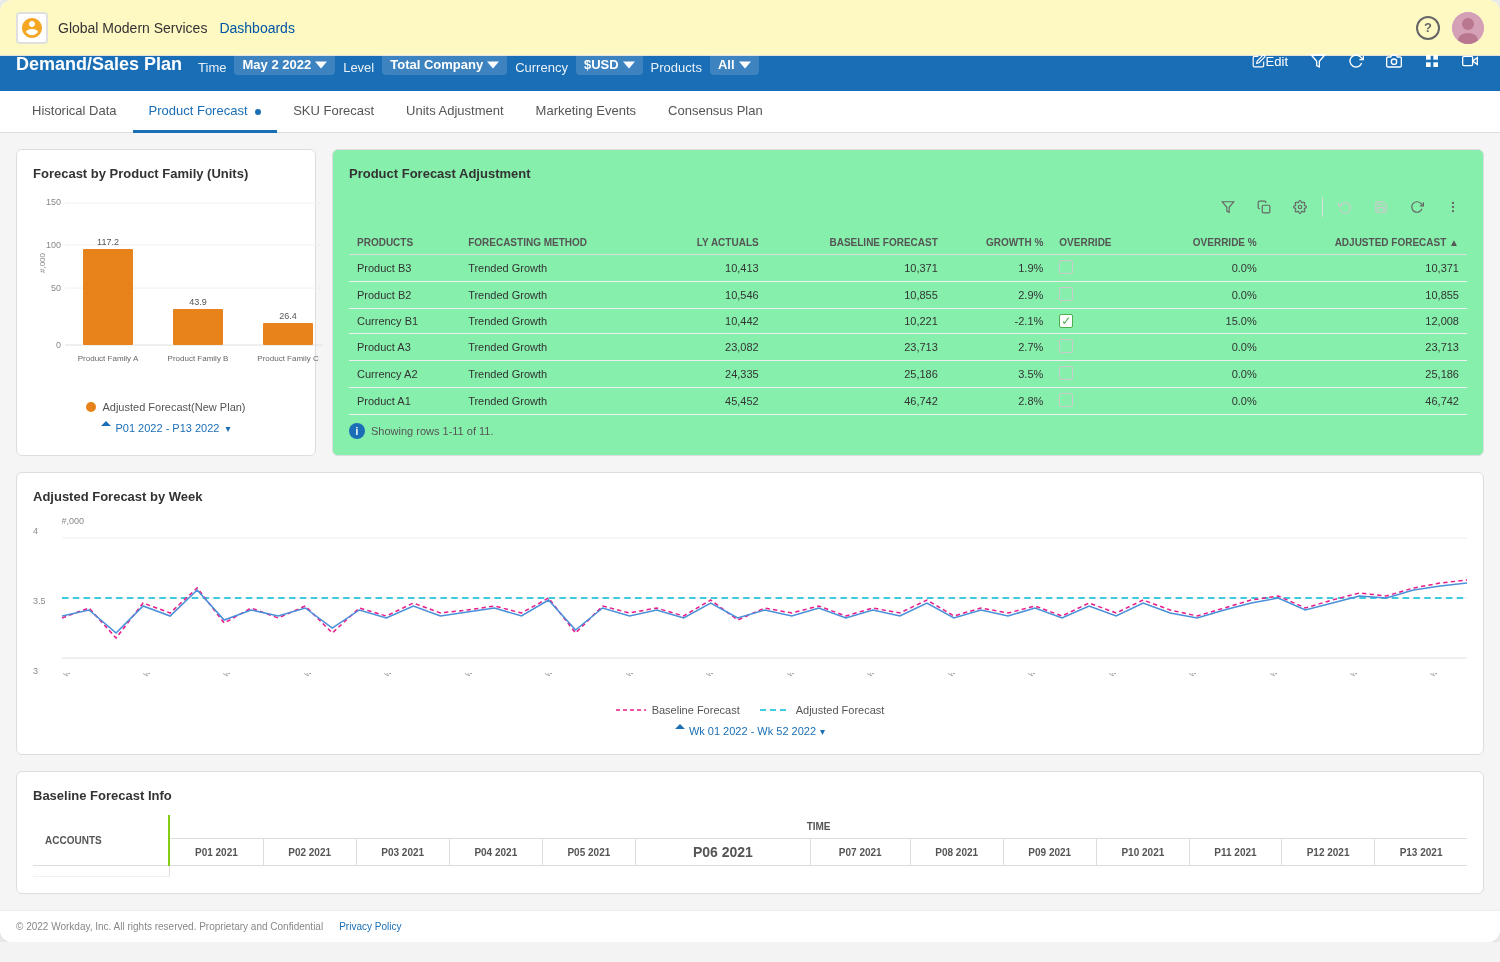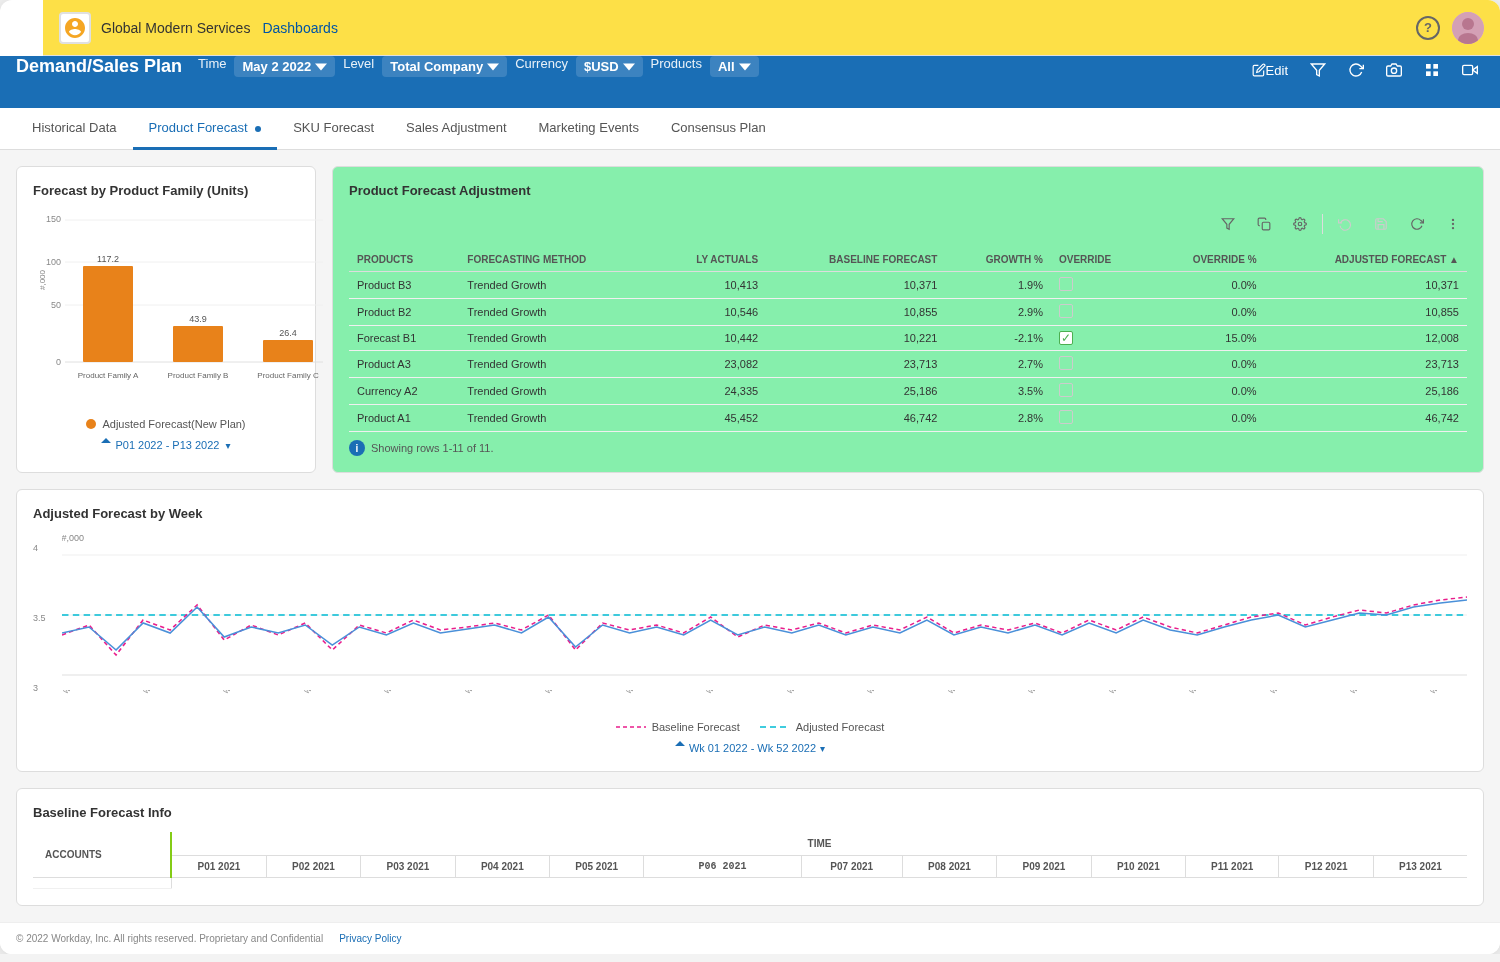--- a/index.html
+++ b/index.html
@@ -1,31 +1,31 @@
 <!DOCTYPE html>
 <html><head>
   <meta charset="utf-8">
   <style>
     * { box-sizing: border-box; margin: 0; padding: 0; }
     body { font-family: -apple-system, BlinkMacSystemFont, 'Segoe UI', Arial, sans-serif; background: #f3f3f3; font-size: 12px; color: #333; }
     
     .app-shell { max-width: 1500px; margin: 0 auto; background: #fff; border-radius: 12px; overflow: hidden; box-shadow: 0 2px 20px rgba(0,0,0,0.15); }
     
     
-    .top-nav { display: flex; align-items: center; padding: 8px 16px; background: #fde047; border-bottom: 1px solid #e0e0e0; height: 56px; margin-left: 43px; }
+    .top-nav { display: flex; align-items: center; padding: 8px 16px; background: #fef9c3; border-bottom: 1px solid #e0e0e0; height: 56px; }
     .logo { width: 32px; height: 32px; background: #fff; border: 2px solid #e0e0e0; border-radius: 4px; display: flex; align-items: center; justify-content: center; margin-right: 10px; }
     .logo svg { width: 24px; height: 24px; }
     .app-name { font-size: 14px; font-weight: 500; color: #333; margin-right: 12px; }
     .nav-link { color: #0055a5; font-size: 14px; text-decoration: none; }
     .top-nav-right { margin-left: auto; display: flex; align-items: center; gap: 12px; }
     .help-icon { width: 24px; height: 24px; border: 2px solid #666; border-radius: 50%; display: flex; align-items: center; justify-content: center; color: #666; font-size: 13px; font-weight: bold; cursor: pointer; }
     .avatar { width: 32px; height: 32px; border-radius: 50%; background: linear-gradient(135deg, #c9a0dc, #e8b4cb); overflow: hidden; }
     
     
-    .plan-header { background: #1a6eb5; color: #fff; padding: 0 16px; height: 52px; display: flex; align-items: flex-start; gap: 8px; }
+    .plan-header { background: #1a6eb5; color: #fff; padding: 16px 16px; height: 35px; display: flex; align-items: flex-end; gap: 8px; }
     .plan-title { font-size: 18px; font-weight: 700; margin-right: 8px; }
     .plan-filter-label { font-size: 13px; opacity: 0.9; }
     .plan-filter-value { display: flex; align-items: center; gap: 4px; font-size: 13px; font-weight: 600; background: rgba(255,255,255,0.15); padding: 3px 8px; border-radius: 4px; cursor: pointer; }
     .plan-filter-value svg { width: 12px; height: 12px; fill: #fff; }
     .header-actions { margin-left: auto; display: flex; align-items: center; gap: 10px; }
     .header-btn { background: none; border: none; color: #fff; cursor: pointer; display: flex; align-items: center; font-size: 13px; padding: 4px 6px; border-radius: 4px; }
     .header-btn-active { background: rgba(255,255,255,0.3); }
     .icon-btn { width: 28px; height: 28px; background: none; border: none; color: #fff; cursor: pointer; display: flex; align-items: center; justify-content: center; border-radius: 4px; }
     
     
@@ -182,21 +182,21 @@
             <rect x="1" y="5" width="15" height="14" rx="2" ry="2"></rect>
           </svg>
       </button>
     </div>
   </div>
 
   <div class="tabs-bar">
     <div class="tab">Historical Data</div>
     <div class="tab active">Product Forecast <span class="tab-indicator"></span></div>
     <div class="tab">SKU Forecast</div>
-    <div class="tab">Sales Adjustment</div>
+    <div class="tab">Units Adjustment</div>
     <div class="tab">Marketing Events</div>
     <div class="tab">Consensus Plan</div>
   </div>
 
   <div class="main-content">
 
     <div class="top-row">
 
       <div class="chart-panel">
         <div class="panel-title">Forecast by Product Family (Units)</div>
@@ -319,21 +319,21 @@
     <td>Product B2</td>
     <td>Trended Growth</td>
     <td class="num">10,546</td>
     <td class="num">10,855</td>
     <td class="num">2.9%</td>
     <td><div class="override-check"></div></td>
     <td class="num">0.0%</td>
     <td class="num">10,855</td>
   </tr>
               <tr>
-    <td>Forecast B1</td>
+    <td>Currency B1</td>
     <td>Trended Growth</td>
     <td class="num">10,442</td>
     <td class="num">10,221</td>
     <td class="num">-2.1%</td>
     <td>
                   <div class="override-check override-checked">
                     <span class="check-mark">✓</span>
                   </div>
                 </td>
     <td class="num">15.0%</td>
@@ -453,21 +453,21 @@
           <tr>
             <th rowspan="2" class="left" style="border-right: 2px solid #84cc16;">ACCOUNTS</th>
             <th colspan="13" class="time-header col-divider">TIME</th>
           </tr>
           <tr id="time-cols-row">
           <th style="border-left: 1px solid rgb(221, 221, 221); font-size: 10px; color: rgb(85, 85, 85); padding: 5px 6px;">P01 2021</th>
               <th style="border-left: 1px solid rgb(221, 221, 221); font-size: 10px; color: rgb(85, 85, 85); padding: 5px 6px;">P02 2021</th>
               <th style="border-left: 1px solid rgb(221, 221, 221); font-size: 10px; color: rgb(85, 85, 85); padding: 5px 6px;">P03 2021</th>
               <th style="border-left: 1px solid rgb(221, 221, 221); font-size: 10px; color: rgb(85, 85, 85); padding: 5px 6px;">P04 2021</th>
               <th style="border-left: 1px solid rgb(221, 221, 221); font-size: 10px; color: rgb(85, 85, 85); padding: 5px 6px;">P05 2021</th>
-              <th style="border-left: 1px solid rgb(221, 221, 221); font-size: 10px; color: rgb(85, 85, 85); padding: 5px 22px; font-family: Liberation Mono, monospace;">P06 2021</th>
+              <th style="border-left: 1px solid rgb(221, 221, 221); font-size: 14px; color: rgb(85, 85, 85); padding: 5px 22px;">P06 2021</th>
               <th style="border-left: 1px solid rgb(221, 221, 221); font-size: 10px; color: rgb(85, 85, 85); padding: 5px 8px;">P07 2021</th>
               <th style="border-left: 1px solid rgb(221, 221, 221); font-size: 10px; color: rgb(85, 85, 85); padding: 5px 6px;">P08 2021</th>
               <th style="border-left: 1px solid rgb(221, 221, 221); font-size: 10px; color: rgb(85, 85, 85); padding: 5px 6px;">P09 2021</th>
               <th style="border-left: 1px solid rgb(221, 221, 221); font-size: 10px; color: rgb(85, 85, 85); padding: 5px 6px;">P10 2021</th>
               <th style="border-left: 1px solid rgb(221, 221, 221); font-size: 10px; color: rgb(85, 85, 85); padding: 5px 6px;">P11 2021</th>
               <th style="border-left: 1px solid rgb(221, 221, 221); font-size: 10px; color: rgb(85, 85, 85); padding: 5px 6px;">P12 2021</th>
               <th style="border-left: 1px solid rgb(221, 221, 221); font-size: 10px; color: rgb(85, 85, 85); padding: 5px 6px;">P13 2021</th>
             </tr>
         </thead>
         <tbody>

